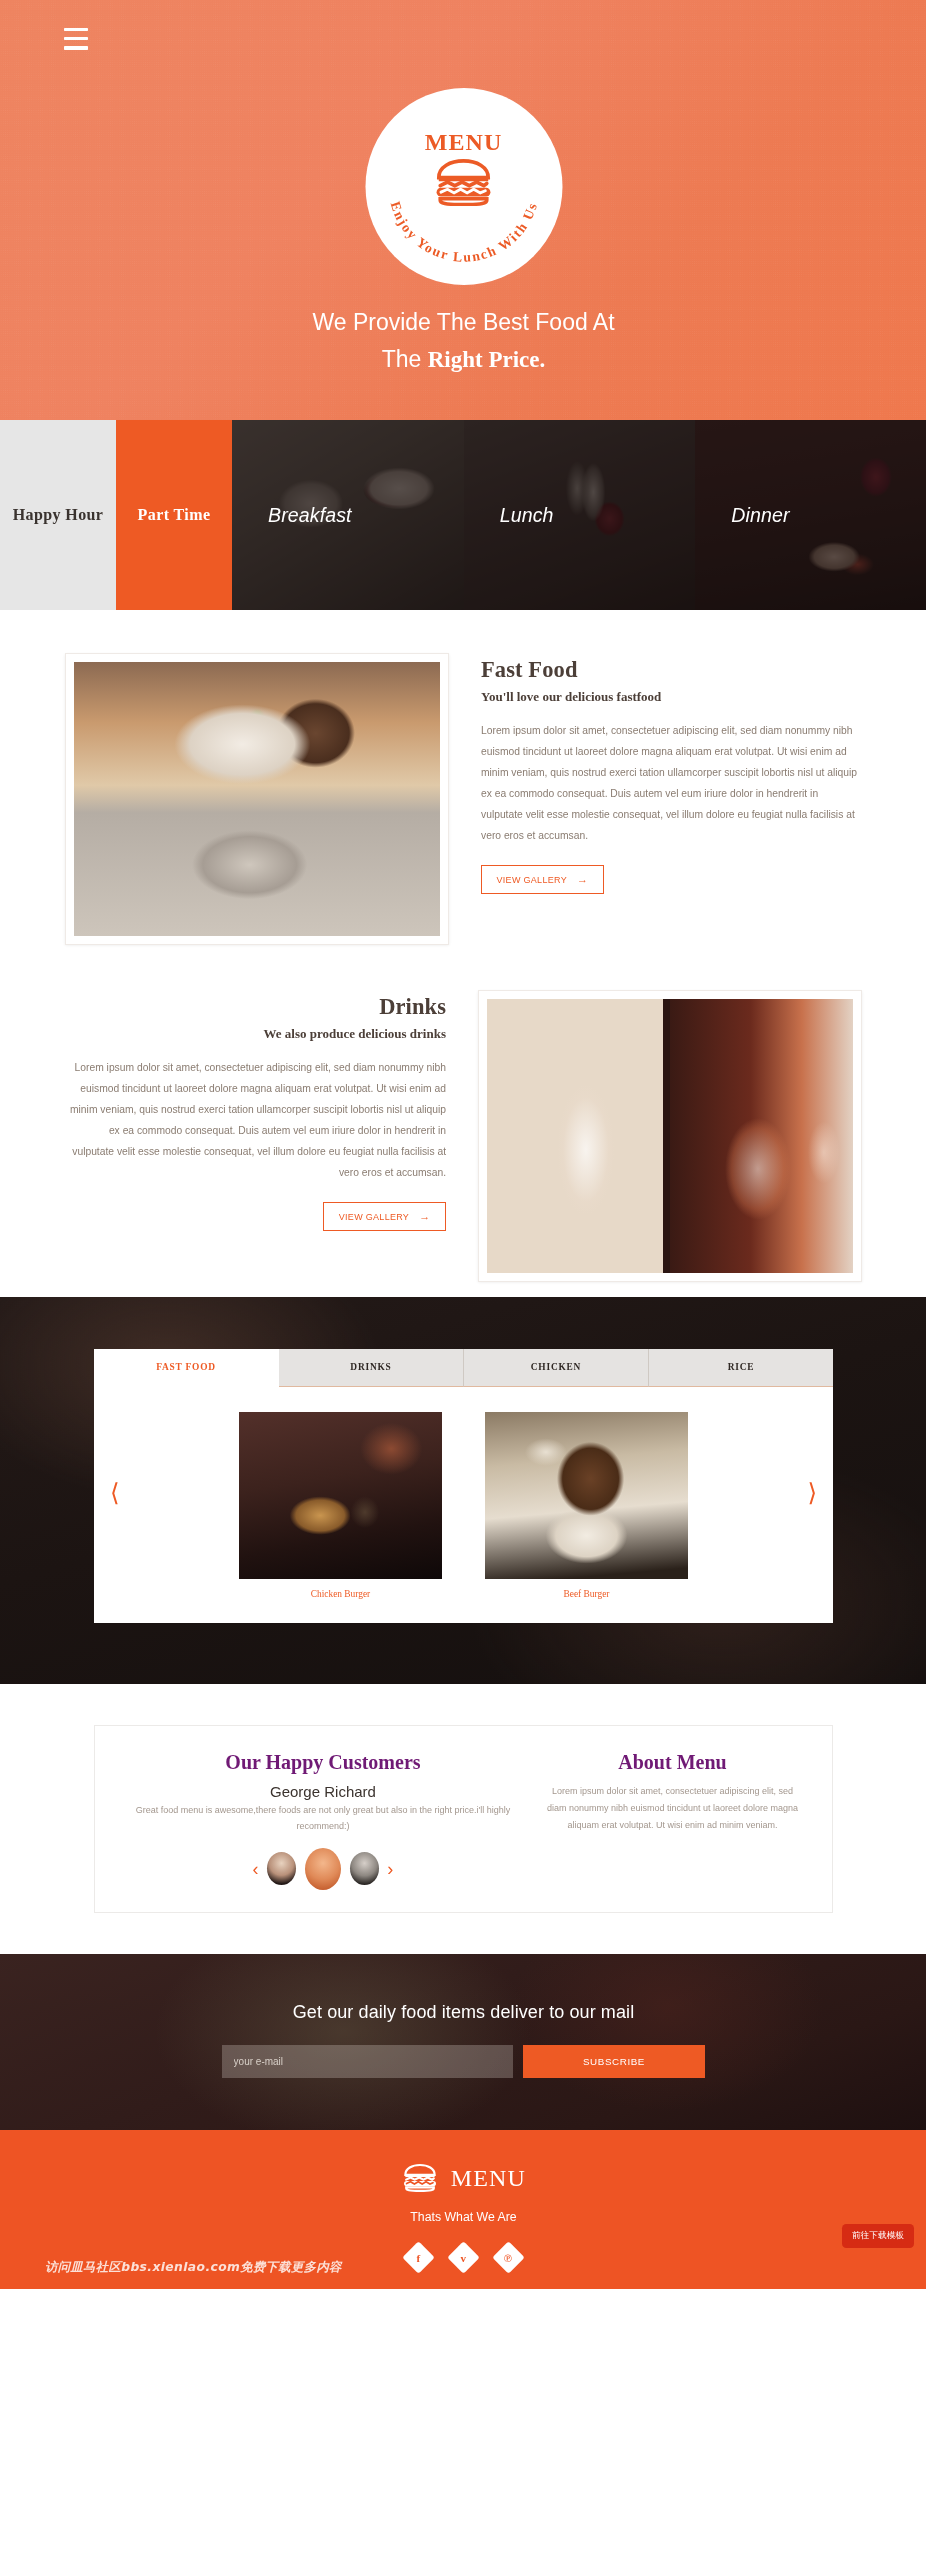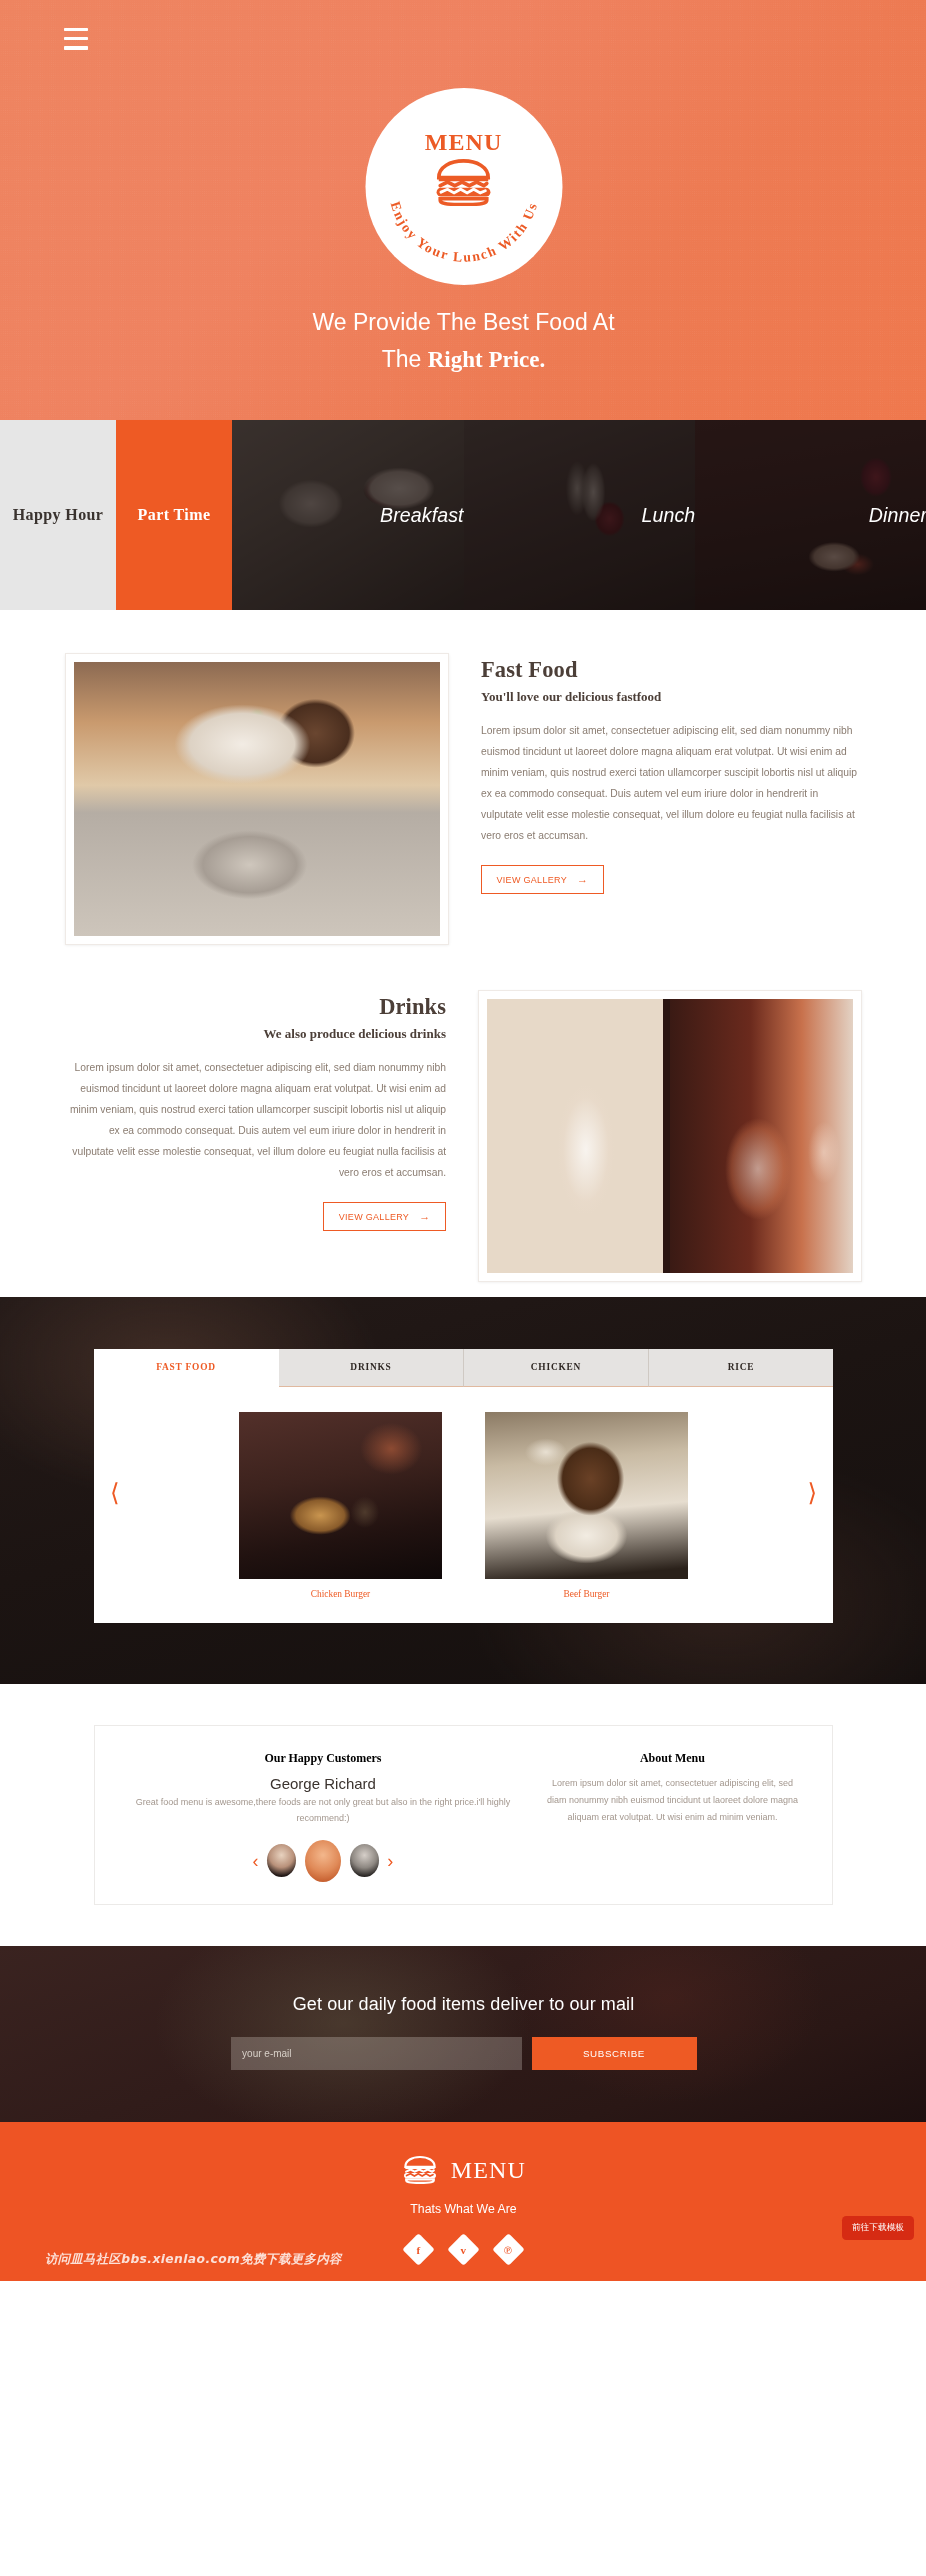--- a/index.html
+++ b/index.html
@@ -76,21 +76,21 @@
   .meal-left { width: 232px; display: flex; flex-direction: row; }
   .meal-tab {
     flex: 1; display: flex; align-items: center; justify-content: center;
     font-family: "Liberation Serif", serif;
     font-size: 16px; font-weight: 700; letter-spacing: 0.4px;
   }
   .meal-tab.light { background: #e6e6e6; color: #3a332f; }
   .meal-tab.accent { background: #ee5a24; color: #fff; }
   .meal-cell {
     flex: 1; position: relative; overflow: hidden;
-    display: flex; align-items: center; justify-content: flex-end;
+    display: flex; align-items: center; justify-content: flex-start; padding-left: 36px;
   }
   .meal-cell .bgimg { position: absolute; inset: 0; }
   .meal-cell .shade { position: absolute; inset: 0; background: rgba(25,16,14,.62); }
   .meal-cell .label {
     position: relative; z-index: 2; color: #fff;
     font-size: 19.6px; font-style: italic; font-weight: 400;
     letter-spacing: 0.1px;
   }
 
   
@@ -259,21 +259,21 @@
   .testi-section { background:#fff; padding: 41px 0 41px; }
   .testi-card {
     width: 739px; margin: 0 auto;
     border: 0.7px solid #eceae8; background: #fff;
     display: flex; padding: 24.6px 19px 22px;
   }
   .testi-left { flex: 1.52; text-align: center; padding: 0 17.4px; }
   .testi-right { flex: 1; text-align: center; padding: 0 14.5px; }
   .testi-h {
     font-family: "Liberation Serif", serif;
-    font-size: 12px; font-weight: 700; color: #000000; margin-bottom: 8.7px;
+    font-size: 20px; font-weight: 700; color: #701a75; margin-bottom: 8.7px;
   }
   .testi-name { font-size: 15px; color: #3b332e; margin-bottom: 2px; }
   .testi-quote { font-size: 9px; color: #a3978e; line-height: 1.85; }
   .testi-about { font-size: 9px; color: #a3978e; line-height: 1.9; }
   .avatars {
     margin-top: 13px; display: flex; align-items: center;
     justify-content: center; gap: 8.7px;
   }
   .av { width: 29px; height: 33px; border-radius: 50%; }
   .av.big { width: 36px; height: 42px; }
@@ -298,21 +298,21 @@
   .news-input {
     width: 291px; height: 33px;
     background: rgba(235,228,220,.26);
     border: none; outline: none;
     color: #e8e2dc; font-size: 10px;
     padding: 0 11.6px;
     font-family: "Liberation Sans", sans-serif;
   }
   .news-input::placeholder { color: #d8d0c8; }
   .news-btn {
-    width: 165px; height: 33px; border: none; cursor: pointer;
+    width: 182px; height: 33px; border: none; cursor: pointer;
     background: #ee5a24; color: #fff;
     font-size: 9.8px; letter-spacing: 0.6px;
     font-family: "Liberation Sans", sans-serif;
   }
 
   
   .footer {
     background: #ee5424; padding: 33px 0 20px;
     text-align: center; position: relative;
   }

